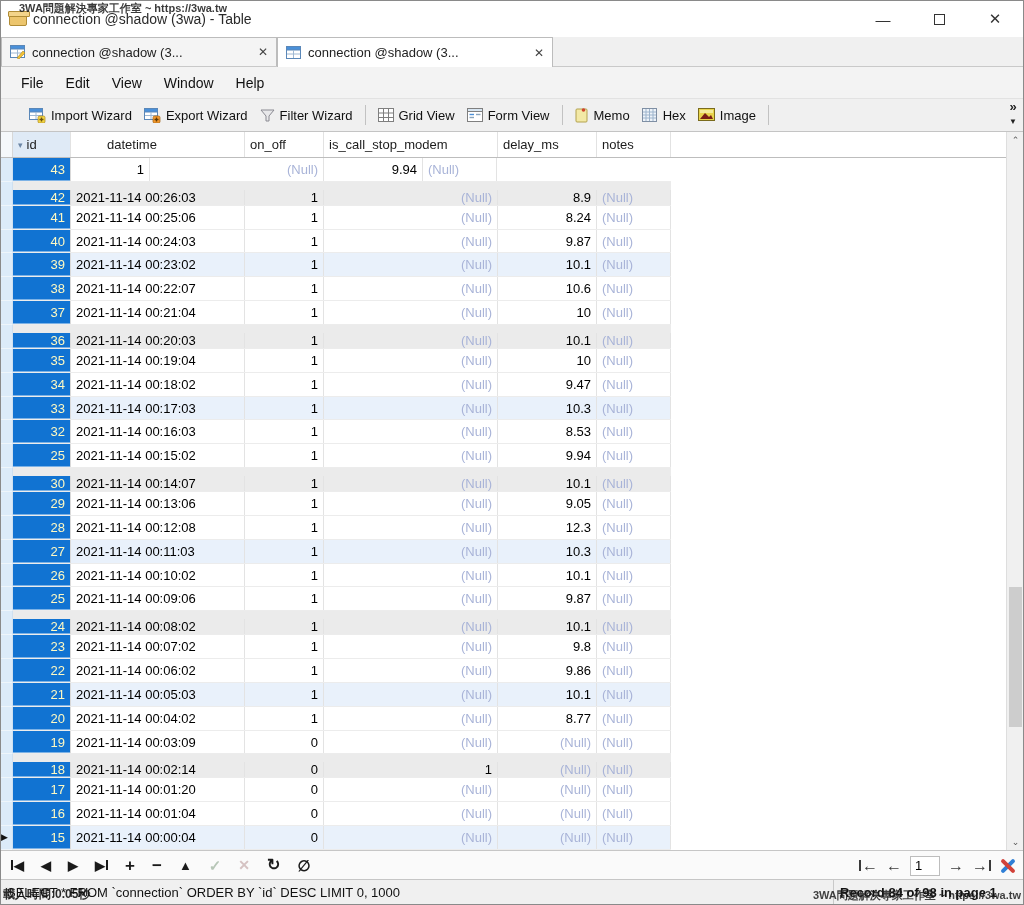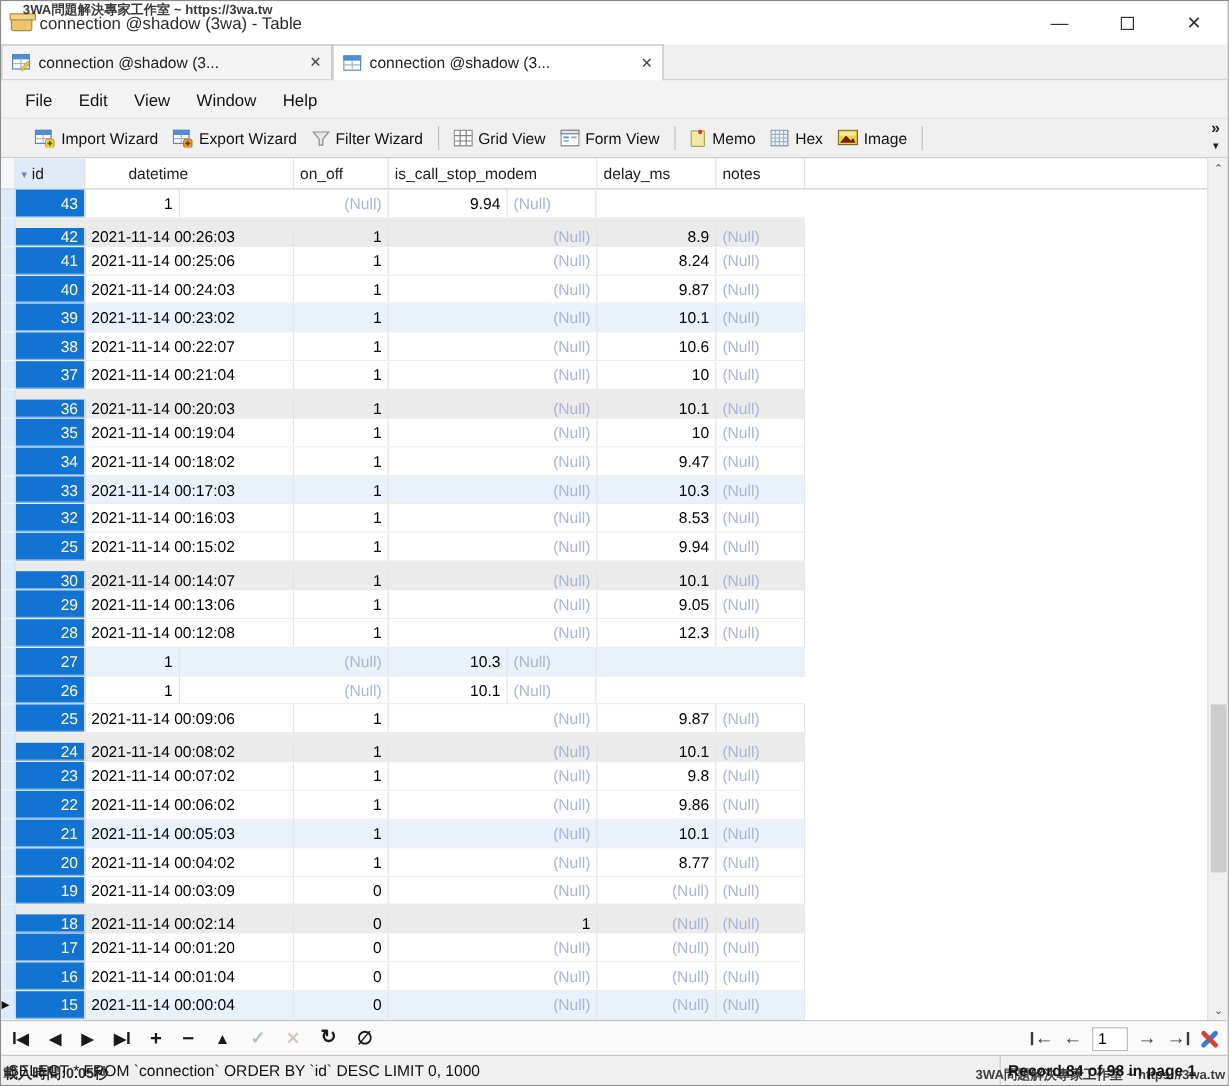--- a/index.html
+++ b/index.html
@@ -436,31 +436,33 @@
               <div class="c ic null">(Null)</div>
               <div class="c de">12.3</div>
               <div class="c no null">(Null)</div>
             </div>
             <div class="gfill"></div>
           </div>
           <div class="grow shade-blue">
             <div class="strip"></div>
             <div class="cells">
               <div class="c id">27</div>
+              <div class="c dt">2021-11-14 00:11:03</div>
               <div class="c on">1</div>
               <div class="c ic null">(Null)</div>
               <div class="c de">10.3</div>
               <div class="c no null">(Null)</div>
             </div>
             <div class="gfill"></div>
           </div>
           <div class="grow shade-white">
             <div class="strip"></div>
             <div class="cells">
               <div class="c id">26</div>
+              <div class="c dt">2021-11-14 00:10:02</div>
               <div class="c on">1</div>
               <div class="c ic null">(Null)</div>
               <div class="c de">10.1</div>
               <div class="c no null">(Null)</div>
             </div>
             <div class="gfill"></div>
           </div>
           <div class="grow shade-white">
             <div class="strip"></div>
             <div class="cells">

